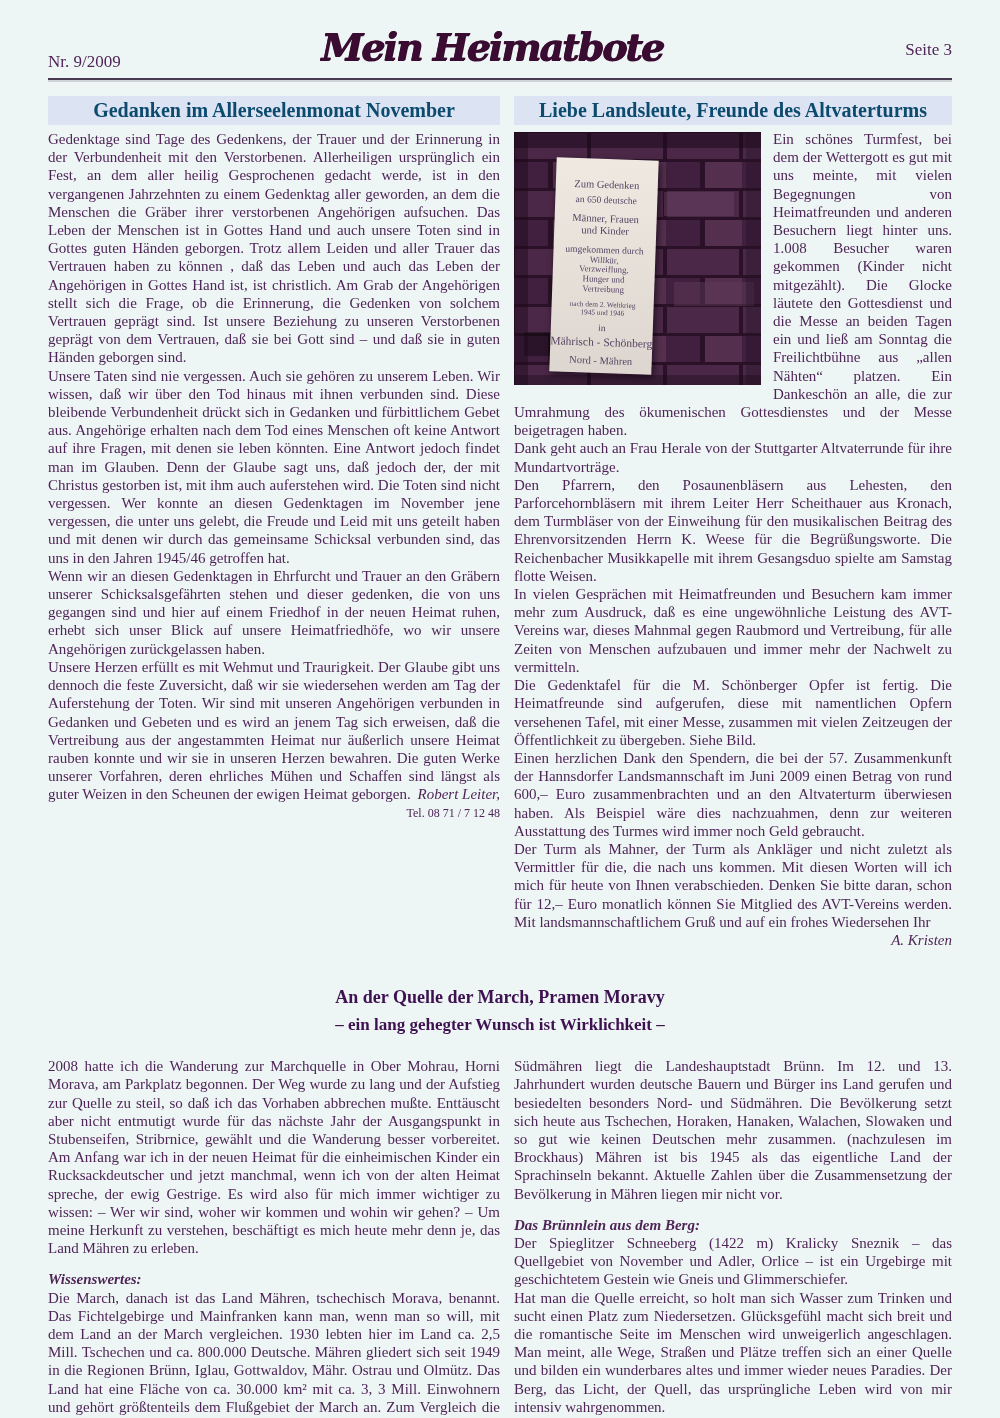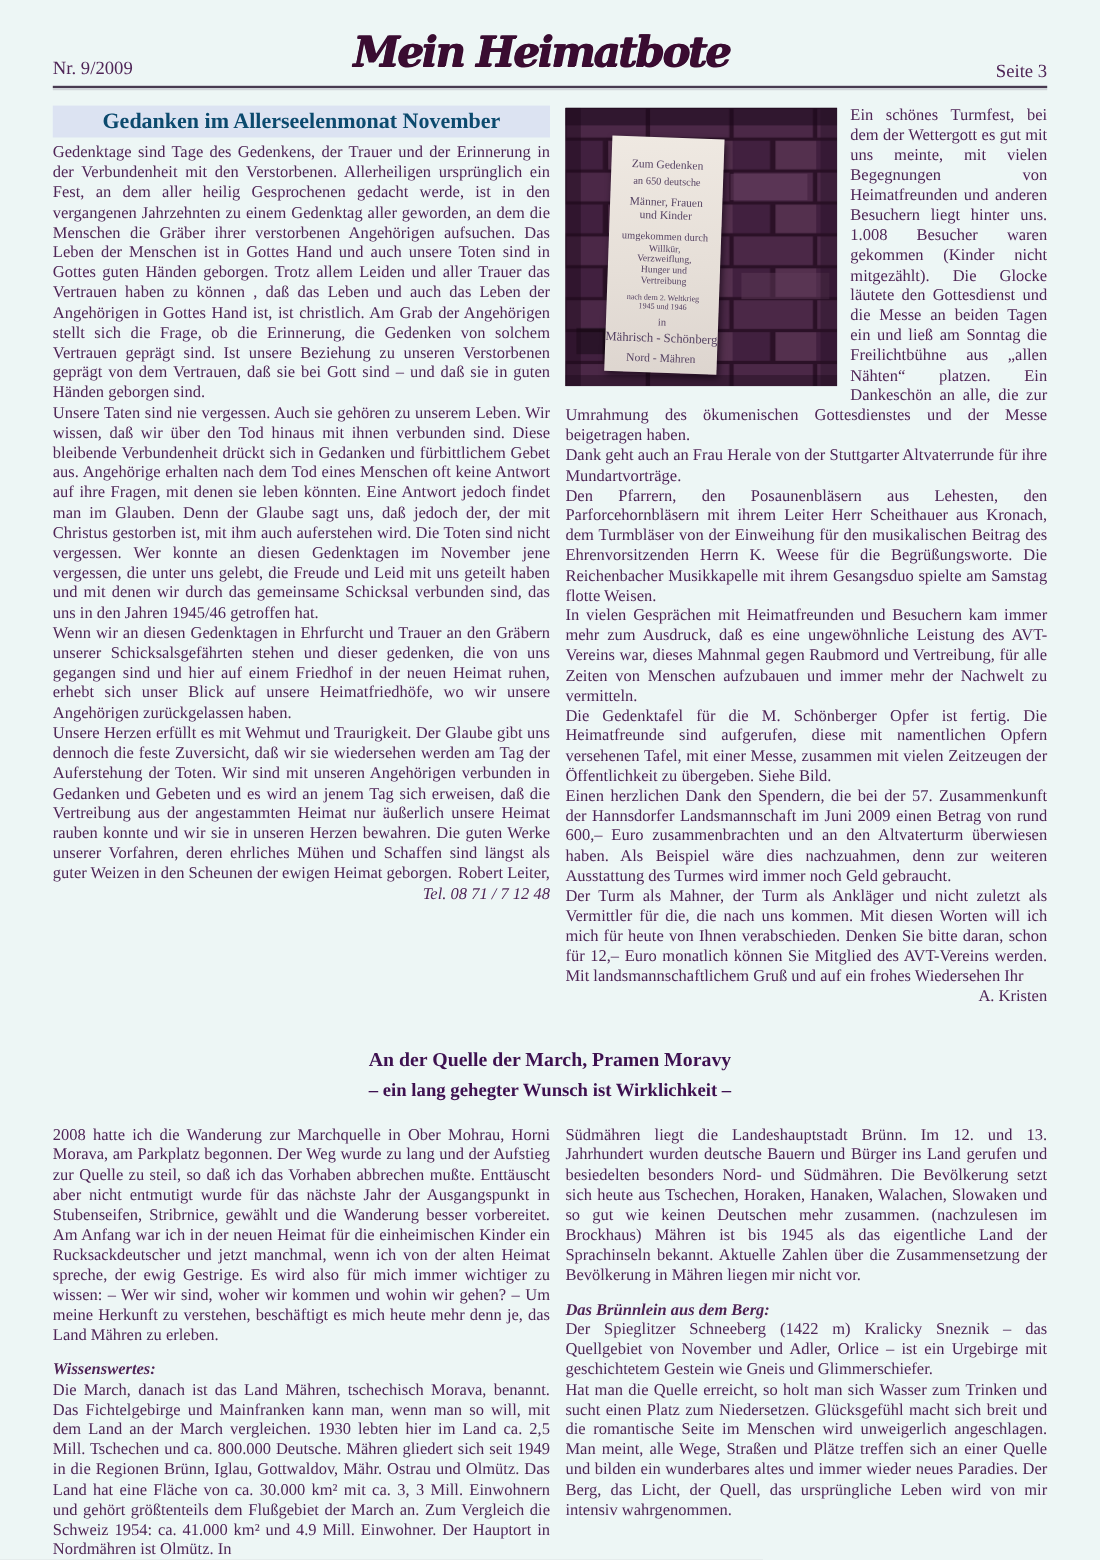--- a/index.html
+++ b/index.html
@@ -4,40 +4,40 @@
 <style>
   html,body{margin:0;padding:0;background:#d8dede;}
   .page{
     position:relative;width:1000px;height:1418px;margin:0 auto;
     background:#edf6f5;overflow:hidden;
     font-family:"Liberation Serif",serif;color:#4f2557;
   }
   
   .hdr{position:relative;height:88px;}
   .hdr .issue{position:absolute;left:48px;top:52px;font-size:17px;}
-  .hdr .pageno{position:absolute;right:48px;top:55px;font-size:17px;}
+  .hdr .pageno{position:absolute;right:48px;top:40px;font-size:17px;}
   .hdr .masthead{
     position:absolute;left:0;right:16px;top:24px;text-align:center;
     font-family:"DejaVu Serif",serif;font-weight:bold;font-style:italic;
     font-size:38px;letter-spacing:-2px;color:#3a0c31;
     text-shadow:1px 0 #3a0c31,0 1px #3a0c31;
   }
   .hdr .rule{position:absolute;left:48px;right:48px;top:78px;border-top:2px solid #483a50;
     box-shadow:0 2px 0 rgba(120,110,130,.25);}
   
   .cols{display:flex;gap:14px;padding:0 48px;margin-top:8px;}
   .colL{width:452px;flex:none;}
   .colR{width:438px;flex:none;}
   h2.strip{
     margin:0 0 5px 0;padding:3px 0 4px 0;background:#dce3f2;
     color:#0c4a6e;font-size:20px;font-weight:bold;text-align:center;line-height:1.1;
   }
   .body p{margin:0;font-size:15px;line-height:18.2px;text-align:justify;}
-  .sig{float:right;}
-  .tel-line{font-size:15px;line-height:18.2px;text-align:right;font-style:italic;}
+  .sig{float:right;font-style:italic;}
+  .tel-line{font-size:12px;line-height:18.2px;text-align:right;}
   
   .photo{position:relative;float:left;width:247px;height:253px;margin:2px 12px 4px 0;
     background:#2b1127;}
   .photo svg{display:block;}
   .plaque{
     position:absolute;left:39px;top:27px;width:102px;height:214px;
     background:linear-gradient(175deg,#efe9e2 0%,#e6dfd8 55%,#ddd5cf 100%);
     transform:rotate(2deg);box-shadow:2px 3px 7px rgba(10,0,12,.65);
     display:flex;flex-direction:column;align-items:center;
     padding-top:20px;box-sizing:border-box;
@@ -76,20 +76,21 @@
       <div class="body">
         <p>Gedenktage sind Tage des Gedenkens, der Trauer und der Erinnerung in der Verbundenheit mit den Verstorbenen. Allerheiligen ursprünglich ein Fest, an dem aller heilig Gesprochenen gedacht werde, ist in den vergangenen Jahrzehnten zu einem Gedenktag aller geworden, an dem die Menschen die Gräber ihrer verstorbenen Angehörigen aufsuchen. Das Leben der Menschen ist in Gottes Hand und auch unsere Toten sind in Gottes guten Händen geborgen. Trotz allem Leiden und aller Trauer das Vertrauen haben zu können , daß das Leben und auch das Leben der Angehörigen in Gottes Hand ist, ist christlich. Am Grab der Angehörigen stellt sich die Frage, ob die Erinnerung, die Gedenken von solchem Vertrauen geprägt sind. Ist unsere Beziehung zu unseren Verstorbenen geprägt von dem Vertrauen, daß sie bei Gott sind – und daß sie in guten Händen geborgen sind.</p>
         <p>Unsere Taten sind nie vergessen. Auch sie gehören zu unserem Leben. Wir wissen, daß wir über den Tod hinaus mit ihnen verbunden sind. Diese bleibende Verbundenheit drückt sich in Gedanken und fürbittlichem Gebet aus. Angehörige erhalten nach dem Tod eines Menschen oft keine Antwort auf ihre Fragen, mit denen sie leben könnten. Eine Antwort jedoch findet man im Glauben. Denn der Glaube sagt uns, daß jedoch der, der mit Christus gestorben ist, mit ihm auch auferstehen wird. Die Toten sind nicht vergessen. Wer konnte an diesen Gedenktagen im November jene vergessen, die unter uns gelebt, die Freude und Leid mit uns geteilt haben und mit denen wir durch das gemeinsame Schicksal verbunden sind, das uns in den Jahren 1945/46 getroffen hat.</p>
         <p>Wenn wir an diesen Gedenktagen in Ehrfurcht und Trauer an den Gräbern unserer Schicksalsgefährten stehen und dieser gedenken, die von uns gegangen sind und hier auf einem Friedhof in der neuen Heimat ruhen, erhebt sich unser Blick auf unsere Heimatfriedhöfe, wo wir unsere Angehörigen zurückgelassen haben.</p>
         <p><span>Unsere Herzen erfüllt es mit Wehmut und Traurigkeit. Der Glaube gibt uns dennoch die feste Zuversicht, daß wir sie wiedersehen werden am Tag der Auferstehung der Toten. Wir sind mit unseren Angehörigen verbunden in Gedanken und Gebeten und es wird an jenem Tag sich erweisen, daß die Vertreibung aus der angestammten Heimat nur äußerlich unsere Heimat rauben konnte und wir sie in unseren Herzen bewahren. Die guten Werke unserer Vorfahren, deren ehrliches Mühen und Schaffen sind längst als guter Weizen in den Scheunen der ewigen Heimat geborgen.</span><span class="sig">Robert Leiter,</span></p>
         <div class="tel-line">Tel. 08 71 / 7 12 48</div>
       </div>
     </article>
 
     <article class="colR">
+      <h2 class="strip">Liebe Landsleute, Freunde des Altvaterturms</h2>
       <div class="body">
         <div class="photo">
           <svg width="247" height="253" viewBox="0 0 247 253" aria-hidden="true">
             <defs>
               <pattern id="bk" width="76" height="58" patternUnits="userSpaceOnUse">
                 <rect width="76" height="58" fill="#2b1127"></rect>
                 <rect x="1" y="1" width="72" height="26" fill="#4b2847"></rect>
                 <rect x="-38" y="30" width="72" height="26" fill="#41203f"></rect>
                 <rect x="39" y="30" width="72" height="26" fill="#54304e"></rect>
               </pattern>

